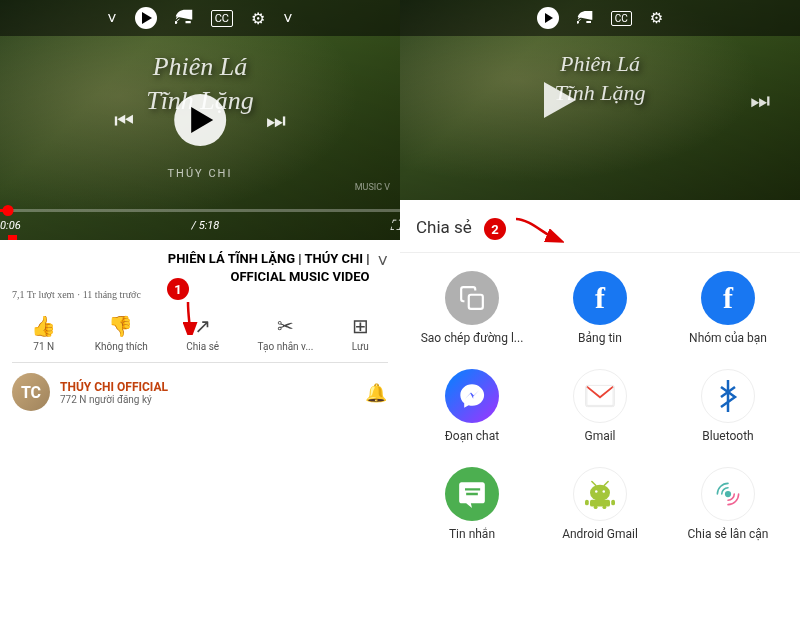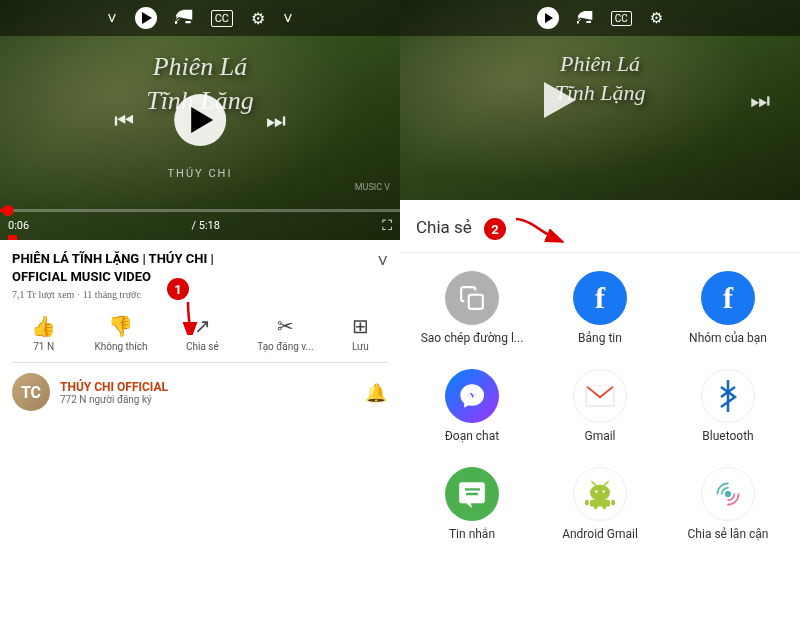--- a/index.html
+++ b/index.html
@@ -152,23 +152,24 @@
     }
 
     
     .time-controls {
       position: absolute;
       bottom: 6px;
       left: 0; right: 0;
       display: flex;
       align-items: center;
       justify-content: space-between;
-      padding: 0 8px;
+      padding: 0 0;
       color: white;
       font-size: 11px;
+      font-style: italic;
     }
 
     .fullscreen-btn {
       color: white;
       font-size: 14px;
     }
 
     
     .info-area {
       background: #fff;
@@ -479,42 +480,42 @@
       <span>0:06</span>
       <span> / <span>5:18</span></span>
       <span class="fullscreen-btn">⛶</span>
     </div>
 
     <div style="position:absolute;bottom:-4px;left:2%;width:9px;height:9px;background:#f00;border-radius:50;z-index:5;"></div>
   </div>
 
   <div class="info-area" style="position:relative;">
     <div class="video-title-row">
-      <div class="video-main-title" style="white-space:pre-line;">PHIÊN LÁ TĨNH LẶNG | THÚY CHI |
+      <div class="video-main-title" style="white-space:pre-line;text-align:right;">PHIÊN LÁ TĨNH LẶNG | THÚY CHI |
 OFFICIAL MUSIC VIDEO</div>
       <span class="expand-icon">˅</span>
     </div>
     <div class="video-meta">7,1 Tr lượt xem · 11 tháng trước</div>
 
     <div class="action-bar left-actions-wrapper" style="position:relative;">
       <div class="action-item">
         <span class="icon-circle">👍</span>
         <span class="label">71 N</span>
       </div>
       <div class="action-item">
         <span class="icon-circle">👎</span>
         <span class="label">Không thích</span>
       </div>
       <div class="action-item" style="position:relative;">
         <span class="icon-circle">↗</span>
         <span class="label">Chia sẻ</span>
       </div>
       <div class="action-item">
         <span class="icon-circle">✂</span>
-        <span class="label">Tạo đăng v...</span>
+        <span class="label">Tạo nhắn v...</span>
       </div>
       <div class="action-item">
         <span class="icon-circle">⊞</span>
         <span class="label">Lưu</span>
       </div>
 
       <div style="position:absolute;left:155px;top:-32px;pointer-events:none;z-index:20;">
         <span class="badge-num">1</span>
       </div>
       <div style="position:absolute;left:168px;top:-10px;pointer-events:none;z-index:20;">

